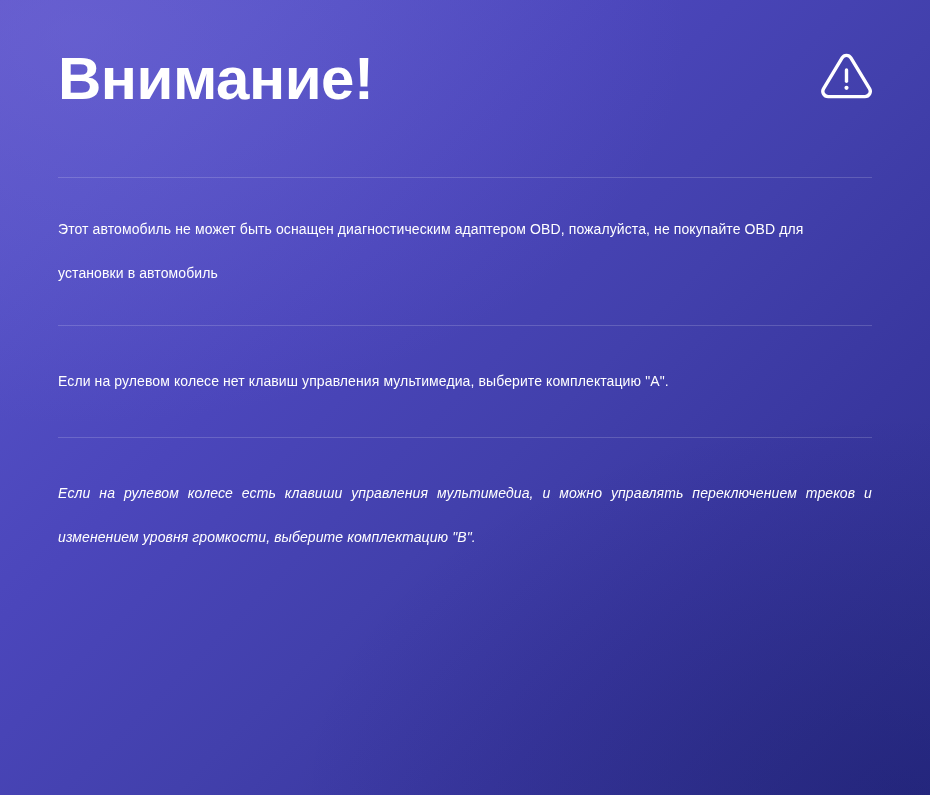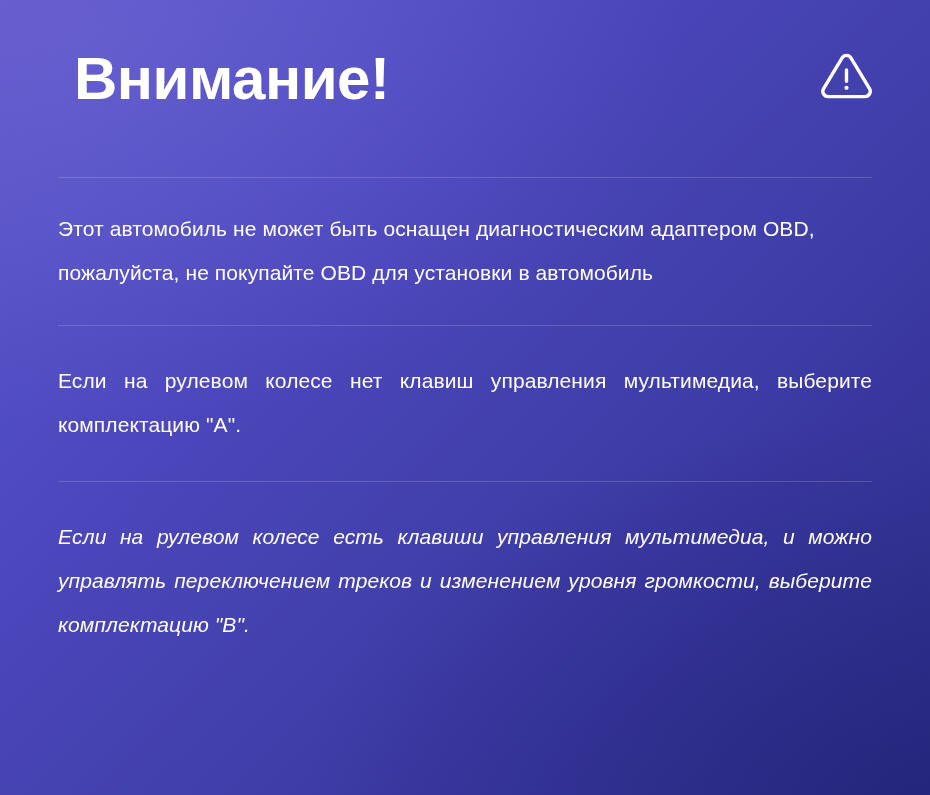--- a/index.html
+++ b/index.html
@@ -52,21 +52,21 @@
   
   .header-row {
     position: relative;
     height: 177px;
     display: flex;
     align-items: center;
     justify-content: space-between;
   }
 
   .page-title {
-    margin: 16px;
+    margin: 0;
     color: #ffffff;
     font-size: 60px;
     font-weight: 700;
     letter-spacing: -0.5px;
     line-height: 1;
     white-space: nowrap;
     position: relative;
     top: -10px;
   }
 
@@ -84,21 +84,21 @@
     height: 1px;
     width: 100%;
     background: rgba(255, 255, 255, 0.17);
     border: 0;
     margin: 0;
   }
 
   
   .para {
     color: #ffffff;
-    font-size: 21px;
+    font-size: 14px;
     line-height: 44px;
     letter-spacing: 0.1px;
     margin: 0;
     font-weight: 400;
   }
 
   .block-1 { padding: 29px 0 30px 0; }
   .block-2 { padding: 33px 0 34px 0; }
   .block-3 { padding: 33px 0 0 0; font-style: italic; }
 

